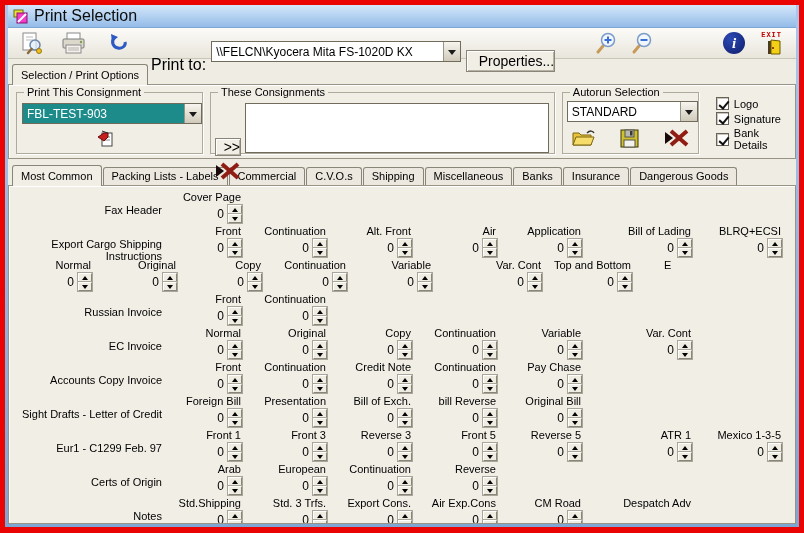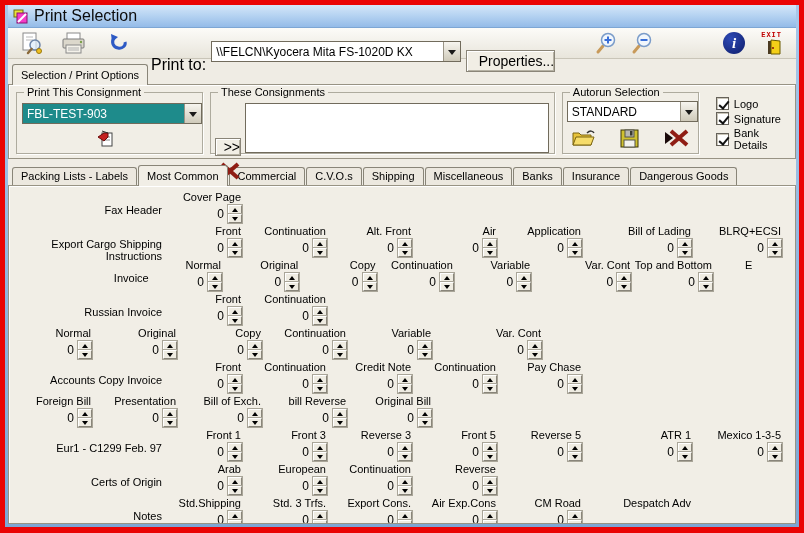--- a/index.html
+++ b/index.html
@@ -242,22 +242,22 @@
               <span class="chklabel">Signature</span>
             </span>
             <span class="chk">
               <span class="chkbox checked"></span>
               <span class="chklabel">Bank Details</span>
             </span>
           </div>
     </div>
 
     <div class="tabs" style="margin-top:5px;">
+          <div class="ptab active">Most Common</div>
           <div class="ptab">Packing Lists - Labels</div>
-          <div class="ptab active">Most Common</div>
           <div class="ptab">Commercial</div>
           <div class="ptab">C.V.O.s</div>
           <div class="ptab">Shipping</div>
           <div class="ptab">Miscellaneous</div>
           <div class="ptab">Banks</div>
           <div class="ptab">Insurance</div>
           <div class="ptab">Dangerous Goods</div>
         </div>
 
     <div class="raised-panel grid-panel">
@@ -373,21 +373,20 @@
                     <i class="tri tri-up"></i>
                   </span>
                   <span class="spin-btn">
                     <i class="tri tri-dn"></i>
                   </span>
                 </span>
               </span>
             </div>
           </div>
           <div class="grow">
-            <div class="glabel">Invoice</div>
             <div class="gcell" style="width: 75px;">
               <div class="colhead">Normal</div>
               <span class="spin">
                 <span class="spin-val">0</span>
                 <span class="spin-btns">
                   <span class="spin-btn">
                     <i class="tri tri-up"></i>
                   </span>
                   <span class="spin-btn">
                     <i class="tri tri-dn"></i>
@@ -508,20 +507,21 @@
                     <i class="tri tri-up"></i>
                   </span>
                   <span class="spin-btn">
                     <i class="tri tri-dn"></i>
                   </span>
                 </span>
               </span>
             </div>
           </div>
           <div class="grow">
+            <div class="glabel">EC Invoice</div>
             <div class="gcell" style="width: 75px;">
               <div class="colhead">Normal</div>
               <span class="spin">
                 <span class="spin-val">0</span>
                 <span class="spin-btns">
                   <span class="spin-btn">
                     <i class="tri tri-up"></i>
                   </span>
                   <span class="spin-btn">
                     <i class="tri tri-dn"></i>
@@ -667,20 +667,21 @@
                     <i class="tri tri-up"></i>
                   </span>
                   <span class="spin-btn">
                     <i class="tri tri-dn"></i>
                   </span>
                 </span>
               </span>
             </div>
           </div>
           <div class="grow">
+            <div class="glabel">Sight Drafts - Letter of Credit</div>
             <div class="gcell" style="width: 75px;">
               <div class="colhead">Foreign Bill</div>
               <span class="spin">
                 <span class="spin-val">0</span>
                 <span class="spin-btns">
                   <span class="spin-btn">
                     <i class="tri tri-up"></i>
                   </span>
                   <span class="spin-btn">
                     <i class="tri tri-dn"></i>

